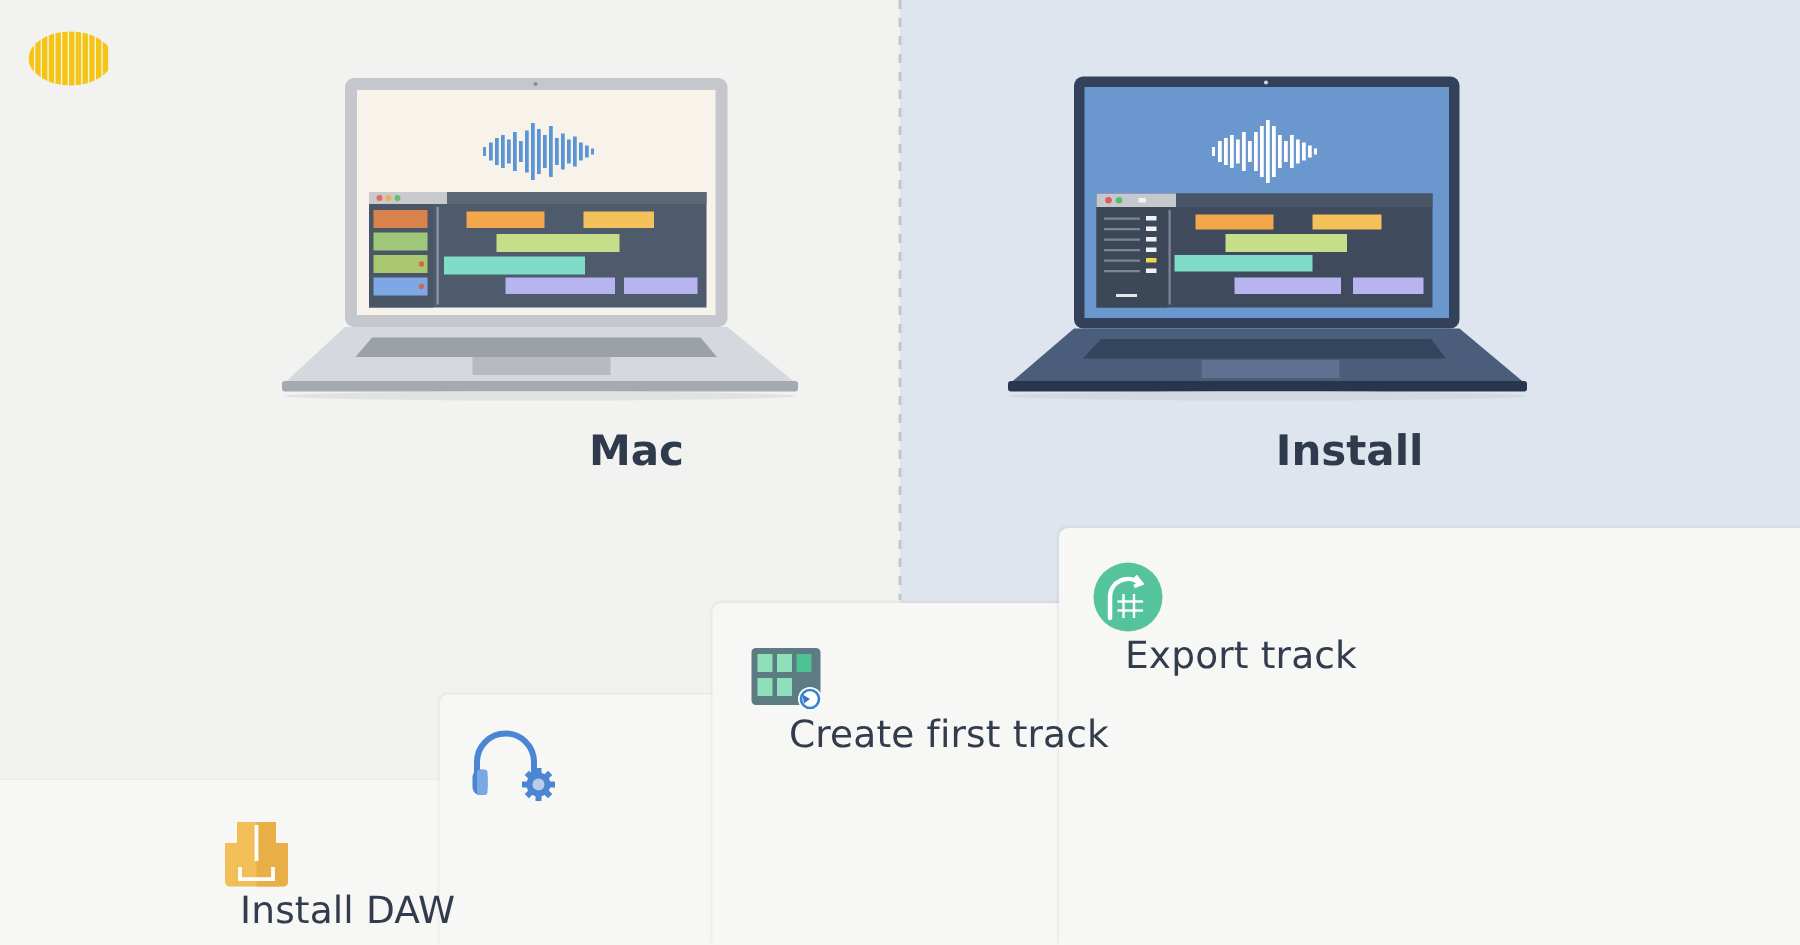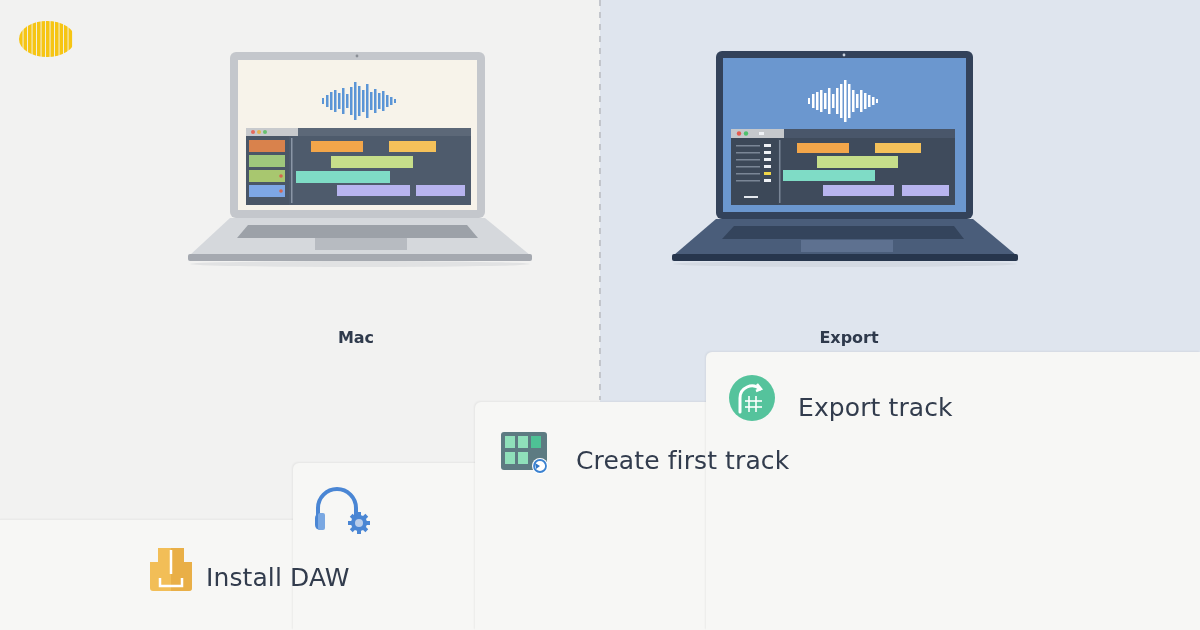--- a/index.html
+++ b/index.html
@@ -25,38 +25,38 @@
   }
   .logo {
     position: absolute; left: 18px; top: 20px; width: 58px; height: 38px;
   }
   .laptop { position: absolute; }
   .laptop-mac { left: 180px; top: 50px; width: 360px; height: 220px; }
   .laptop-win { left: 662px; top: 50px; width: 366px; height: 220px; }
   .laptop svg { width: 100%; height: 100%; display: block; }
 
   .os-label {
-    position: absolute; top: 284px; font-size: 16px; font-weight: 600;
-    color: #2f3a4c; text-align: center; width: 200px; margin-top: 44px;
+    position: absolute; top: 284px; font-size: 28px; font-weight: 600;
+    color: #2f3a4c; text-align: right; width: 200px;
   }
   .os-mac { left: 256px; }
   .os-win { left: 749px; }
 
   .step {
     position: absolute; background: #f7f7f5;
     border-radius: 6px 0 0 0;
     box-shadow: -1px -1px 2px rgba(0,0,0,0.05);
   }
   .step-1 { left: 0; top: 520px; width: 1200px; height: 110px; border-radius: 0; }
   .step-2 { left: 293px; top: 463px; width: 907px; height: 167px; }
   .step-3 { left: 475px; top: 402px; width: 725px; height: 228px; }
   .step-4 { left: 706px; top: 352px; width: 494px; height: 278px; }
 
   .step-item {
-    position: absolute; display: flex; align-items: flex-end;
+    position: absolute; display: flex; align-items: flex-start; flex-direction: column;
   }
   .step-item .label {
     font-size: 25px; color: #323c4d; white-space: nowrap; letter-spacing: 0.1px;
   }
   .step-item svg { display: block; flex-shrink: 0; }
 
   .item-install { left: 148px; top: 546px; }
   .item-install .label { margin-left: 12px; }
   .item-audio { left: 314px; top: 486px; }
   .item-audio .label { margin-left: 18px; margin-top: -4px; }
@@ -215,21 +215,21 @@
 
     <polygon points="54,169 311,169 354,205 12,205" fill="#4a5d7a"></polygon>
     <polygon points="72,176 292,176 302,189 60,189" fill="#34445c"></polygon>
     <rect x="139" y="190" width="92" height="12" fill="#5e7190"></rect>
     <rect x="10" y="204" width="346" height="7" rx="2" fill="#27364d"></rect>
     <ellipse cx="183" cy="214" rx="172" ry="3" fill="#d3d9e2"></ellipse>
   </svg>
 </div>
 
 <div class="os-label os-mac">Mac</div>
-<div class="os-label os-win">Export</div>
+<div class="os-label os-win">Install</div>
 
 <div class="step step-1"></div>
 <div class="step step-2"></div>
 <div class="step step-3"></div>
 <div class="step step-4"></div>
 
 <div class="step-item item-install">
   <svg width="46" height="46" viewBox="0 0 46 46">
     <path d="M10 2 h26 v14 h8 v26 a3 3 0 0 1 -3 3 h-36 a3 3 0 0 1 -3 -3 v-26 h8 z" fill="#f2be57"></path>
     <path d="M23 2 h13 v14 h8 v26 a3 3 0 0 1 -3 3 h-18 z" fill="#e6aa41" opacity="0.75"></path>

